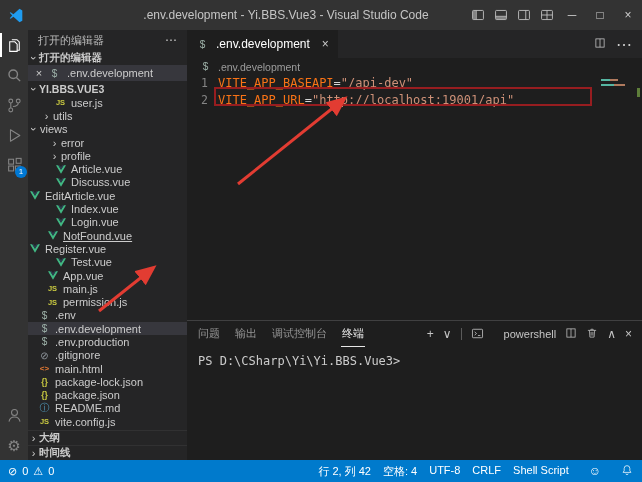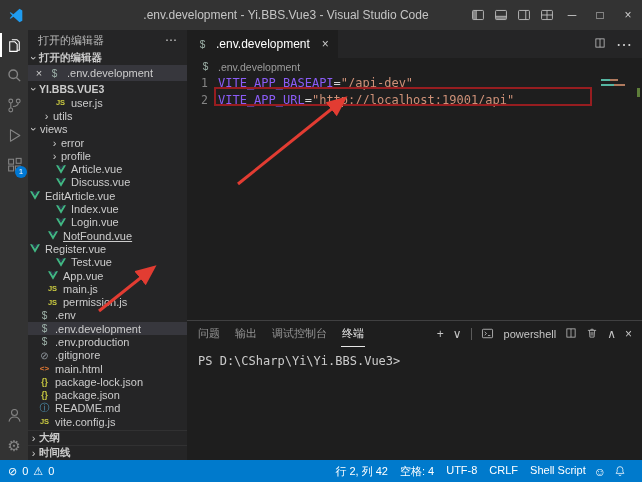--- a/index.html
+++ b/index.html
@@ -55,45 +55,45 @@
   
   .editor-group{flex:1;display:flex;flex-direction:column;min-width:0;background:#1e1e1e}
   .tabbar{flex:0 0 28px;background:#252526;display:flex;align-items:stretch}
   .tab{display:flex;align-items:center;gap:4px;padding:0 9px;background:#1e1e1e;color:#ffffff;font-size:12px}
   .tab-close{margin-left:8px;color:#cccccc}
   .tab-actions{margin-left:auto;display:flex;align-items:center;gap:10px;padding-right:10px;color:#cccccc}
   .breadcrumb{flex:0 0 17px;display:flex;align-items:center;gap:3px;padding-left:12px;font-size:10.5px;color:#9d9d9d}
   .code{flex:1 1 auto;min-height:0;position:relative;font-family:"DejaVu Sans Mono",monospace;font-size:12px;line-height:17px}
   .cl{display:flex;height:17px;align-items:center;white-space:pre}
   .gut{flex:0 0 31px;text-align:right;padding-right:10px;color:#858585;font-size:11.5px}
-  .tok-var{color:#8b5cf6}
+  .tok-var{color:#f97316}
   .tok-op{color:#d4d4d4}
   .tok-str{color:#ce9178}
   .tok-link{color:#ce9178;text-decoration:underline}
   .red-box{position:absolute;left:27px;top:12px;width:378px;height:19px;border:2px solid #971d20;pointer-events:none}
   .minimap{position:absolute;top:4px;right:13px;width:28px}
   .minimap i{display:block;height:2px;margin-bottom:3px;background:linear-gradient(90deg,#56b6a2 55%,#b07a5e 55%)}
   .mm1{width:17px}.mm2{width:24px}
   .ruler{position:absolute;top:13px;right:2px;width:3px;height:9px;background:#5e7e3a}
 
   
   .panel{flex:0 0 140px;display:flex;flex-direction:column;border-top:1px solid #404041}
   .panel-hd{flex:0 0 26px;display:flex;align-items:center;padding:0 10px}
   .ptabs{display:flex;gap:13px;height:100%}
   .ptab{display:flex;align-items:center;color:#969696;font-size:11px;border-bottom:1px solid transparent;padding:0 1px}
   .ptab.active{color:#e7e7e7;border-bottom-color:#e7e7e7}
   .pacts{margin-left:auto;display:flex;align-items:center;gap:9px;color:#c5c5c5;font-size:12px}
   .pacts .sep{width:1px;height:12px;background:#5a5a5a}
-  .ps-group{display:flex;align-items:center;gap:10px;font-size:11px}
+  .ps-group{display:flex;align-items:center;gap:20px;font-size:11px}
   .terminal{flex:1;padding:7px 11px;font-family:"DejaVu Sans Mono",monospace;font-size:12px;color:#cccccc}
 
   
   .statusbar{flex:0 0 22px;background:#007acc;display:flex;align-items:center;color:#fff;font-size:11px}
   .st-left{display:flex;align-items:center;gap:5px;padding-left:8px}
-  .st-right{margin-left:auto;display:flex;align-items:flex-end;gap:8px;padding-right:16px}
+  .st-right{margin-left:auto;display:flex;align-items:center;gap:20px;padding-right:9px}
   #st-items{display:flex;gap:12px}
 
   .annotations{position:absolute;inset:0;pointer-events:none;z-index:40}
 </style>
 </head>
 <body>
 
 <div class="window">
 
   <div class="titlebar">

